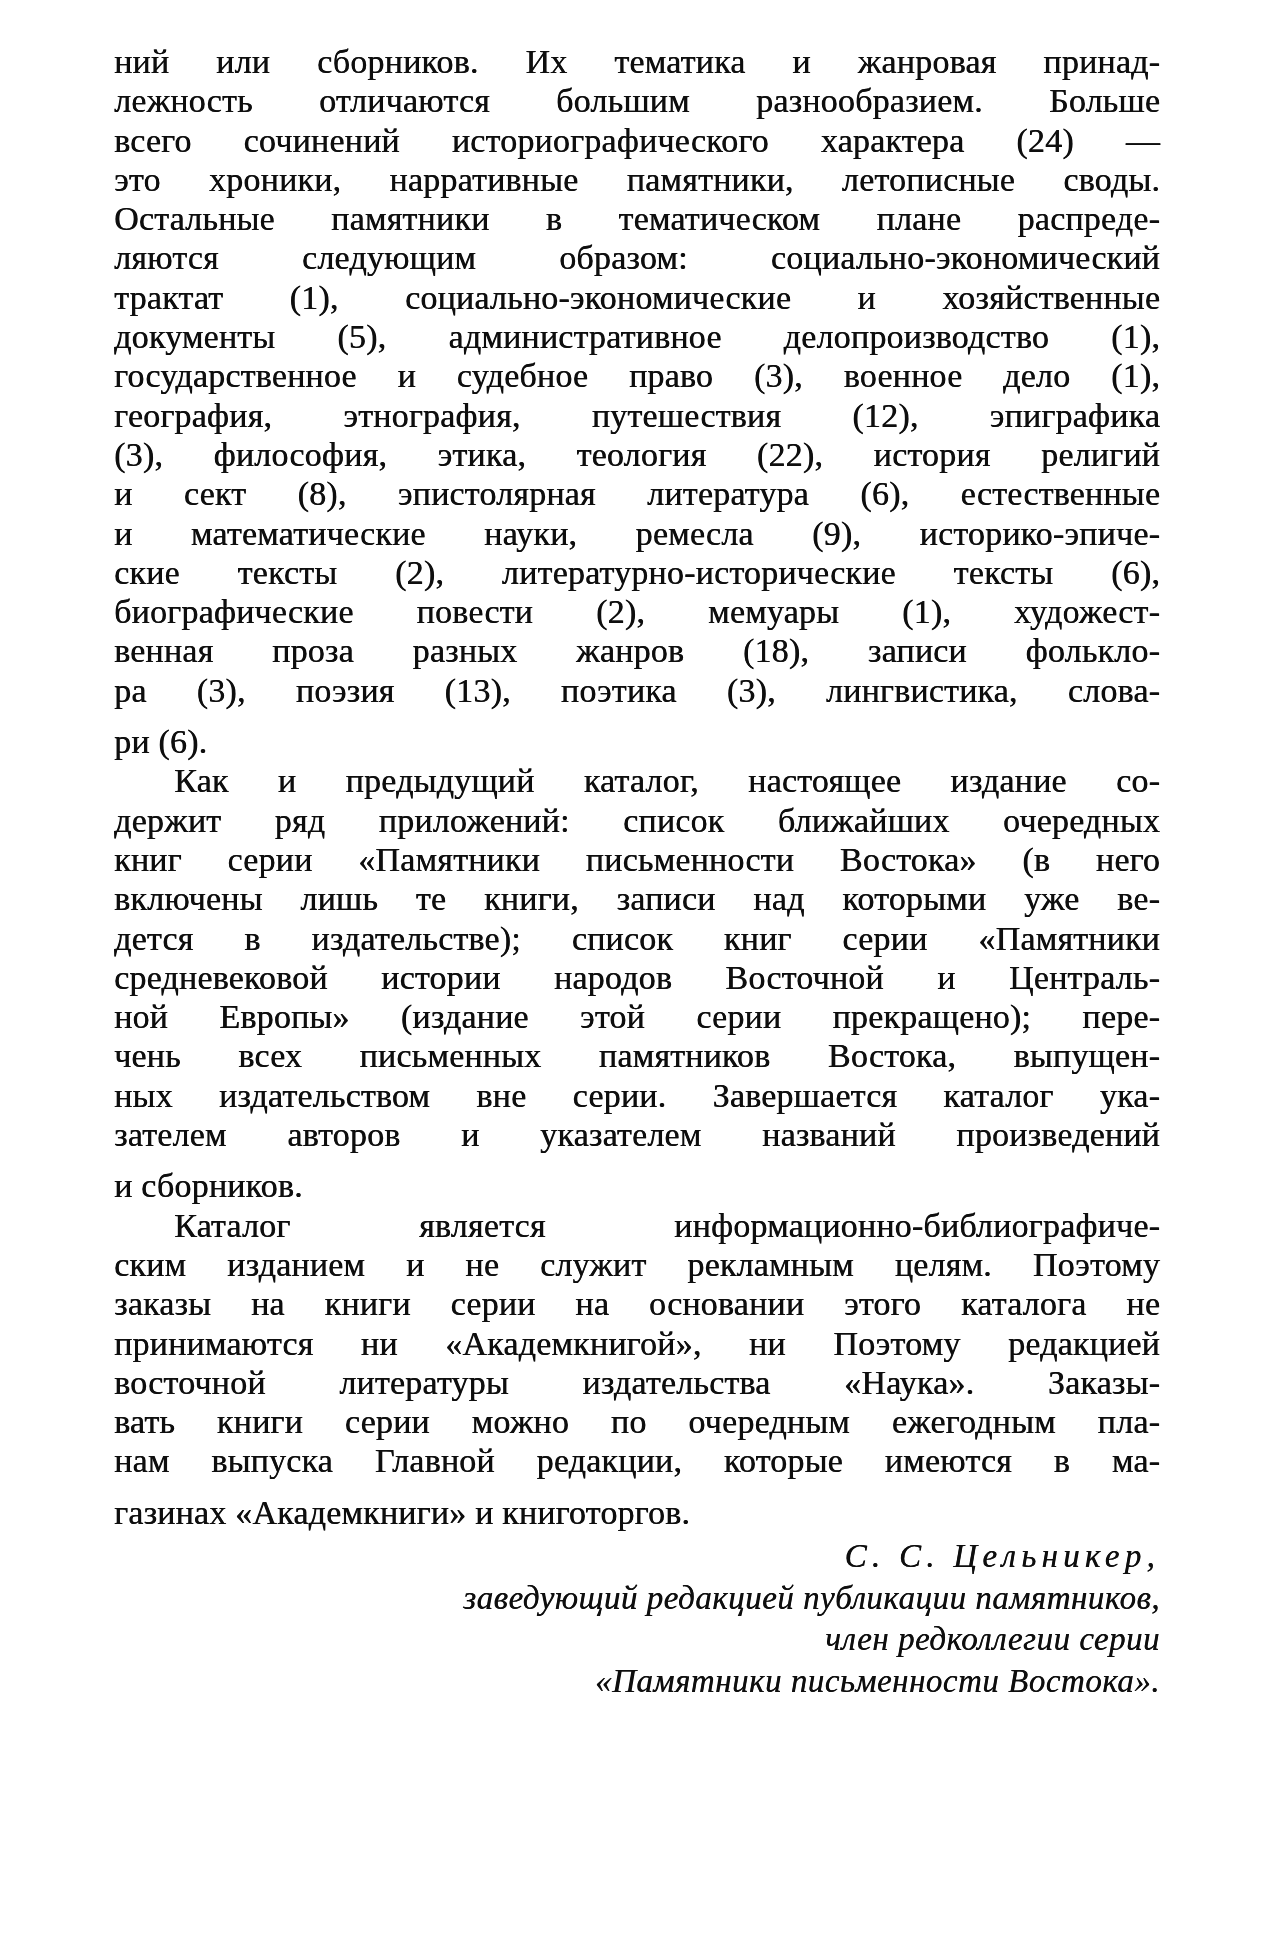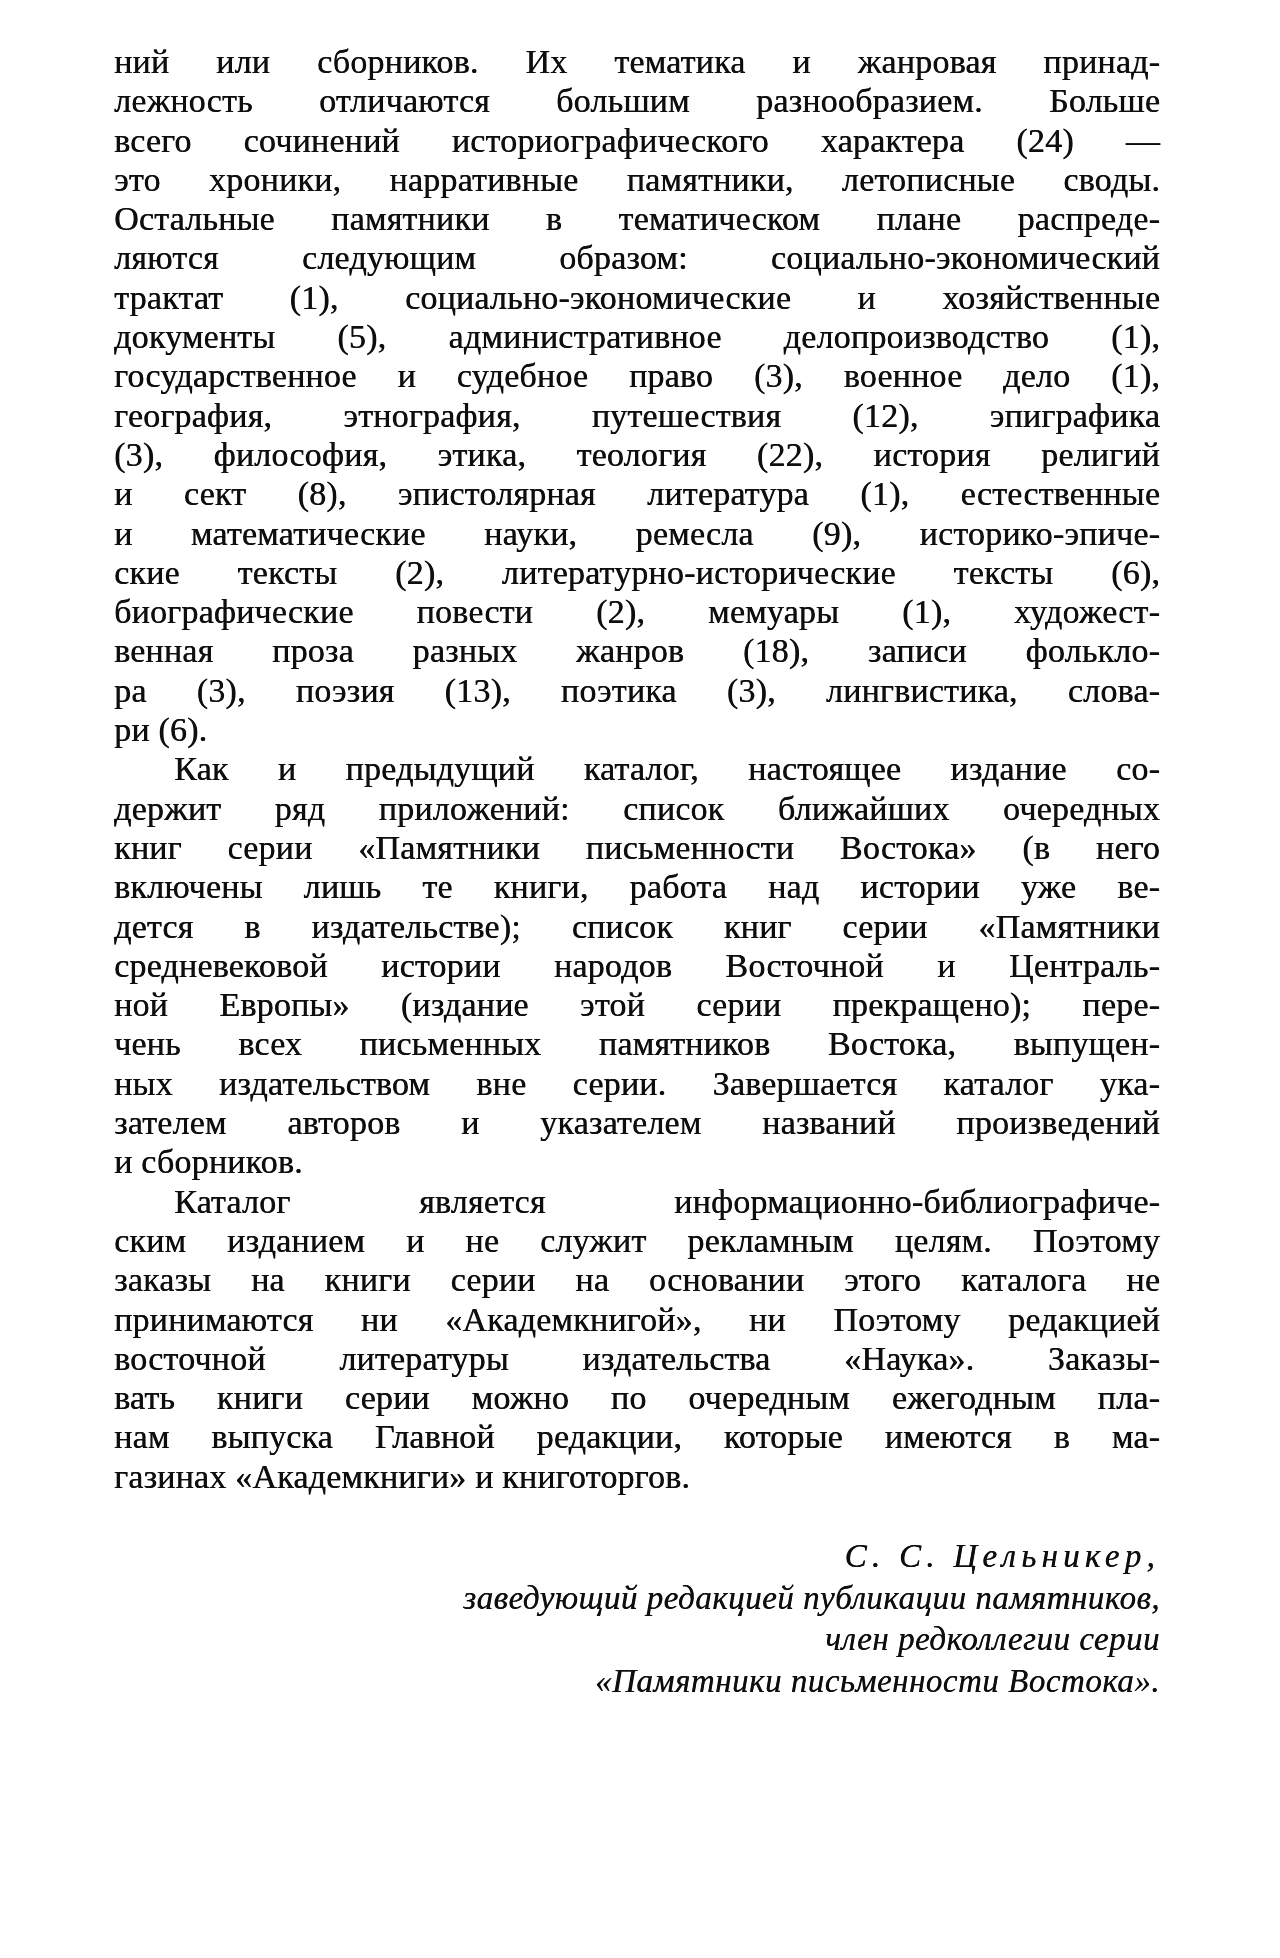--- a/index.html
+++ b/index.html
@@ -31,20 +31,21 @@
     text-align: justify;
     text-align-last: justify;
     
     text-shadow: 0.45px 0 0 currentColor;
     letter-spacing: 0.2px;
   }
   .line.indent { text-indent: 60px; }
   .line.last {
     text-align: center;
     text-align-last: left;
+    margin-top: 12px;
   }
   .signature {
     position: absolute;
     right: 120px;
     top: 1536px;
     text-align: right;
     font-style: italic;
     margin-left: 39px;
   }
   .sig-line {
@@ -66,33 +67,33 @@
         <div class="line">лежность отличаются большим разнообразием. Больше</div>
         <div class="line">всего сочинений историографического характера (24) —</div>
         <div class="line">это хроники, нарративные памятники, летописные своды.</div>
         <div class="line">Остальные памятники в тематическом плане распреде-</div>
         <div class="line">ляются следующим образом: социально-экономический</div>
         <div class="line">трактат (1), социально-экономические и хозяйственные</div>
         <div class="line">документы (5), административное делопроизводство (1),</div>
         <div class="line">государственное и судебное право (3), военное дело (1),</div>
         <div class="line">география, этнография, путешествия (12), эпиграфика</div>
         <div class="line">(3), философия, этика, теология (22), история религий</div>
-        <div class="line">и сект (8), эпистолярная литература (1), естественные</div>
+        <div class="line">и сект (8), эпистолярная литература (6), естественные</div>
         <div class="line">и математические науки, ремесла (9), историко-эпиче-</div>
         <div class="line">ские тексты (2), литературно-исторические тексты (6),</div>
         <div class="line">биографические повести (2), мемуары (1), художест-</div>
         <div class="line">венная проза разных жанров (18), записи фолькло-</div>
         <div class="line">ра (3), поэзия (13), поэтика (3), лингвистика, слова-</div>
         <div class="line last">ри (6).</div>
       </div>
       <div class="paragraph">
         <div class="line indent">Как и предыдущий каталог, настоящее издание со-</div>
         <div class="line">держит ряд приложений: список ближайших очередных</div>
         <div class="line">книг серии «Памятники письменности Востока» (в него</div>
-        <div class="line">включены лишь те книги, работа над истории уже ве-</div>
+        <div class="line">включены лишь те книги, записи над которыми уже ве-</div>
         <div class="line">дется в издательстве); список книг серии «Памятники</div>
         <div class="line">средневековой истории народов Восточной и Централь-</div>
         <div class="line">ной Европы» (издание этой серии прекращено); пере-</div>
         <div class="line">чень всех письменных памятников Востока, выпущен-</div>
         <div class="line">ных издательством вне серии. Завершается каталог ука-</div>
         <div class="line">зателем авторов и указателем названий произведений</div>
         <div class="line last">и сборников.</div>
       </div>
       <div class="paragraph">
         <div class="line indent">Каталог является информационно-библиографиче-</div>

